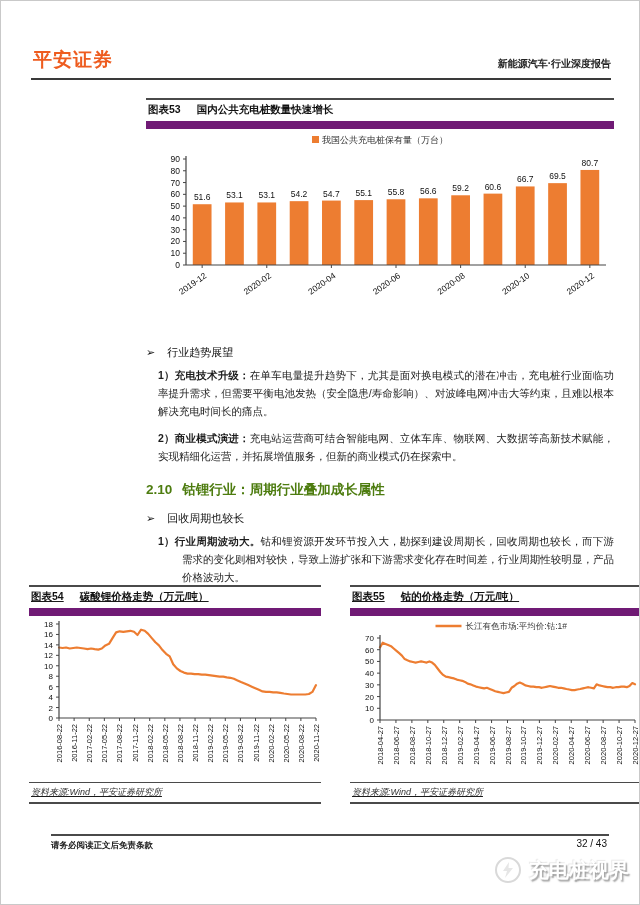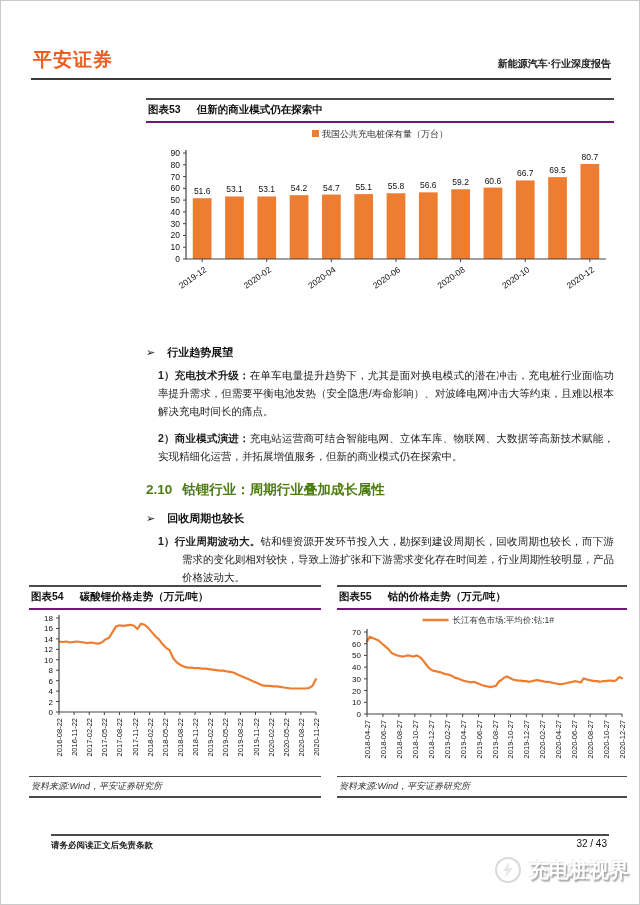--- a/index.html
+++ b/index.html
@@ -6,32 +6,32 @@
   body{font-family:"Liberation Sans","DejaVu Sans",sans-serif;color:#1a1a1a;}
   .page{position:relative;width:638px;height:903px;background:#fff;border:1px solid #c9c9c9;overflow:hidden;}
 
   
   .brand{position:absolute;left:32px;top:46px;font-size:19px;font-weight:bold;color:#ee5c1f;letter-spacing:1px;}
   .head-right{position:absolute;right:28px;top:56px;font-size:10px;font-weight:bold;color:#222;}
   .head-rule{position:absolute;left:30px;right:28px;top:77px;height:2px;background:#3a3a3a;}
 
   
   .figure{background:#fff;}
-  .fig-head{display:flex;gap:16px;align-items:baseline;border-top:2px solid #4a4a4a;border-bottom:2px solid #701a75;padding:3px 2px 4px 2px;font-size:10.5px;font-weight:bold;color:#111;}
+  .fig-head{display:flex;gap:16px;align-items:baseline;border-top:2px solid #4a4a4a;border-bottom:8px solid #701a75;padding:3px 2px 4px 2px;font-size:10.5px;font-weight:bold;color:#111;}
   .fig-source{border-top:1.5px solid #4a4a4a;border-bottom:2px solid #4a4a4a;font-style:italic;font-size:9px;color:#333;padding:3px 2px;}
   .fig53{position:absolute;left:145px;top:97px;width:468px;}
-  .figrow{position:absolute;left:28px;top:584px;width:598px;display:flex;gap:16px;}
+  .figrow{position:absolute;left:28px;top:584px;width:598px;display:flex;gap:29px;text-decoration:underline;}
   .fig54{width:292px;}
   .fig55{width:290px;}
   svg{display:block;}
   svg text{font-family:"Liberation Sans","DejaVu Sans",sans-serif;}
 
   
   .content{position:absolute;left:145px;top:344px;width:468px;}
-  .bullet-head{font-size:11px;font-weight:bold;margin:0 0 6px 0;color:#111;}
+  .bullet-head{font-size:11px;font-weight:normal;margin:0 0 6px 0;color:#111;}
   .bullet-head .blt{margin-right:12px;}
   .para{font-size:10.5px;line-height:1.72;text-align:justify;margin:0 0 9px 12px;color:#1c1c1c;}
   .para .lead{font-weight:bold;}
   .hang{padding-left:24px;text-indent:-24px;}
   .h210{font-size:13.5px;font-weight:bold;margin:16px 0 12px 0;color:#4d7c0f;}
   .h210 .num{margin-right:10px;}
 
   
   .foot-rule{position:absolute;left:50px;right:30px;top:833px;height:1.5px;background:#4a4a4a;}
   .foot-disc{position:absolute;left:50px;top:839px;font-size:8.5px;font-weight:bold;color:#222;}
@@ -46,21 +46,21 @@
 
 <div class="page">
 
   <div class="brand">平安证券</div>
   <div class="head-right">新能源汽车·行业深度报告</div>
   <div class="head-rule"></div>
 
   <div class="figure fig53">
     <div class="fig-head">
       <span>图表53</span>
-      <span>但新的商业模式仍在探索中</span>
+      <span>国内公共充电桩数量快速增长</span>
     </div>
     <svg id="chart53" width="468" height="178">
         <text x="34" y="139" font-size="8.5" text-anchor="end" fill="#111">0</text>
         <line x1="37" y1="136" x2="40" y2="136" stroke="#444" stroke-width="1"></line>
         <text x="34" y="127.22222222222223" font-size="8.5" text-anchor="end" fill="#111">10</text>
         <line x1="37" y1="124.22222222222223" x2="40" y2="124.22222222222223" stroke="#444" stroke-width="1"></line>
         <text x="34" y="115.44444444444444" font-size="8.5" text-anchor="end" fill="#111">20</text>
         <line x1="37" y1="112.44444444444444" x2="40" y2="112.44444444444444" stroke="#444" stroke-width="1"></line>
         <text x="34" y="103.66666666666667" font-size="8.5" text-anchor="end" fill="#111">30</text>
         <line x1="37" y1="100.66666666666667" x2="40" y2="100.66666666666667" stroke="#444" stroke-width="1"></line>

